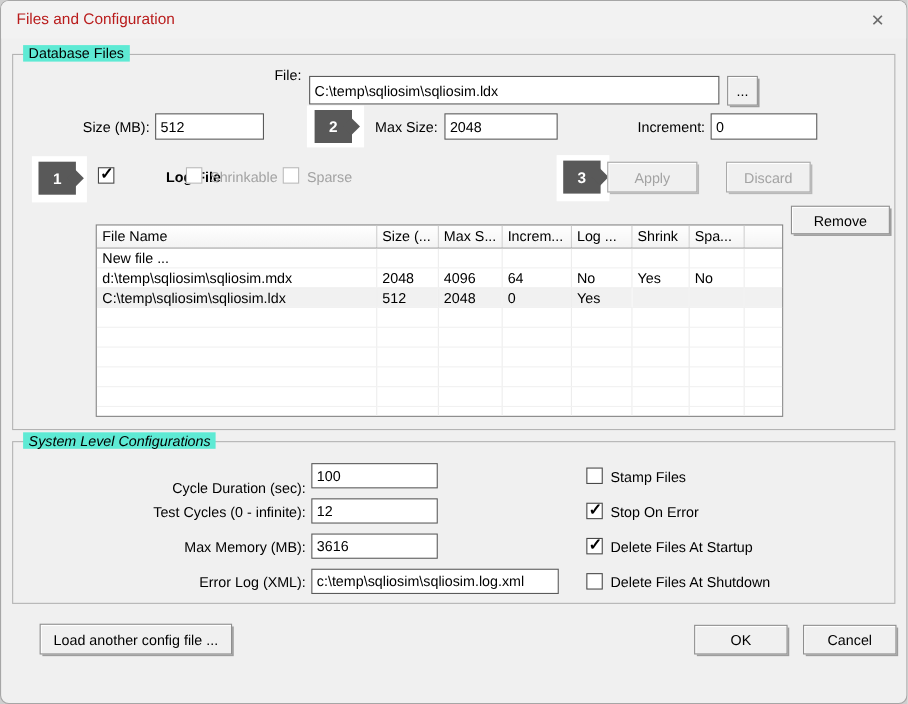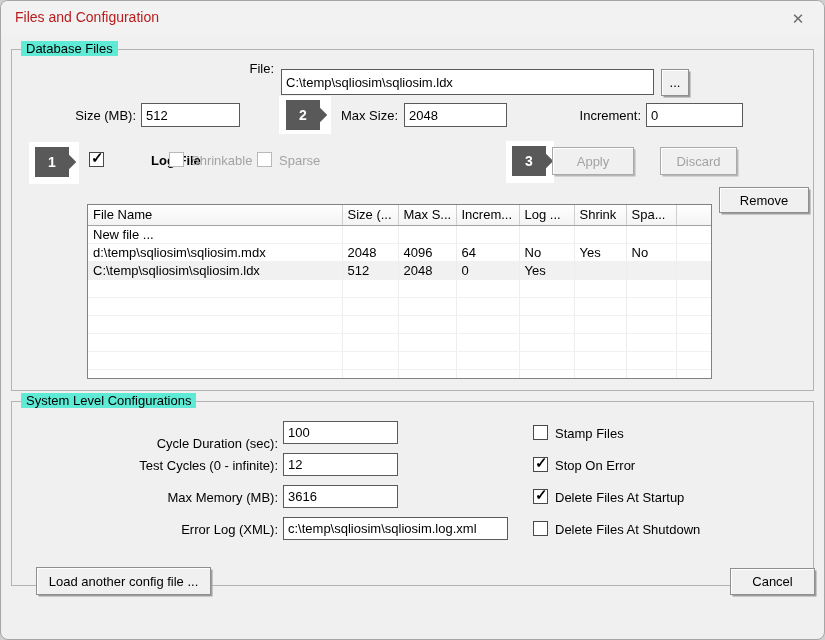--- a/index.html
+++ b/index.html
@@ -210,21 +210,21 @@
             <td></td>
             <td></td>
             <td></td>
           </tr>
     </tbody>
       </table>
   </div>
 
   <button class="btn" style="left:718px;top:186px;width:90px;height:26px;">Remove</button>
 
-  <div class="group" style="left:10px;top:400px;width:803px;height:185px;">
+  <div class="group" style="left:10px;top:400px;width:803px;height:148px;font-style:italic;">
     <span class="group-label">System Level Configurations</span>
   </div>
 
   <div class="lbl r" style="left:60px;top:435px;width:217px;">Cycle Duration (sec):</div>
   <input class="input" style="left: 282px; top: 420px; width: 115px; height: 23px;" value="100">
 
   <div class="lbl r" style="left:60px;top:457px;width:217px;">Test Cycles (0 - infinite):</div>
   <input class="input" style="left: 282px; top: 452px; width: 115px; height: 23px;" value="12">
 
   <div class="lbl r" style="left:60px;top:489px;width:217px;">Max Memory (MB):</div>
@@ -239,15 +239,16 @@
   <div class="cb checked" style="left:532px;top:456px;"></div>
   <div class="cbl" style="left:554px;top:457px;">Stop On Error</div>
 
   <div class="cb checked" style="left:532px;top:488px;"></div>
   <div class="cbl" style="left:554px;top:489px;">Delete Files At Startup</div>
 
   <div class="cb" style="left:532px;top:520px;"></div>
   <div class="cbl" style="left:554px;top:521px;">Delete Files At Shutdown</div>
 
   <button class="btn" style="left:35px;top:566px;width:175px;height:28px;">Load another config file ...</button>
+  <button class="btn" style="left:630px;top:567px;width:85px;height:27px;">OK</button>
   <button class="btn" style="left:729px;top:567px;width:85px;height:27px;">Cancel</button>
 
 </div>
 
 </body></html>

